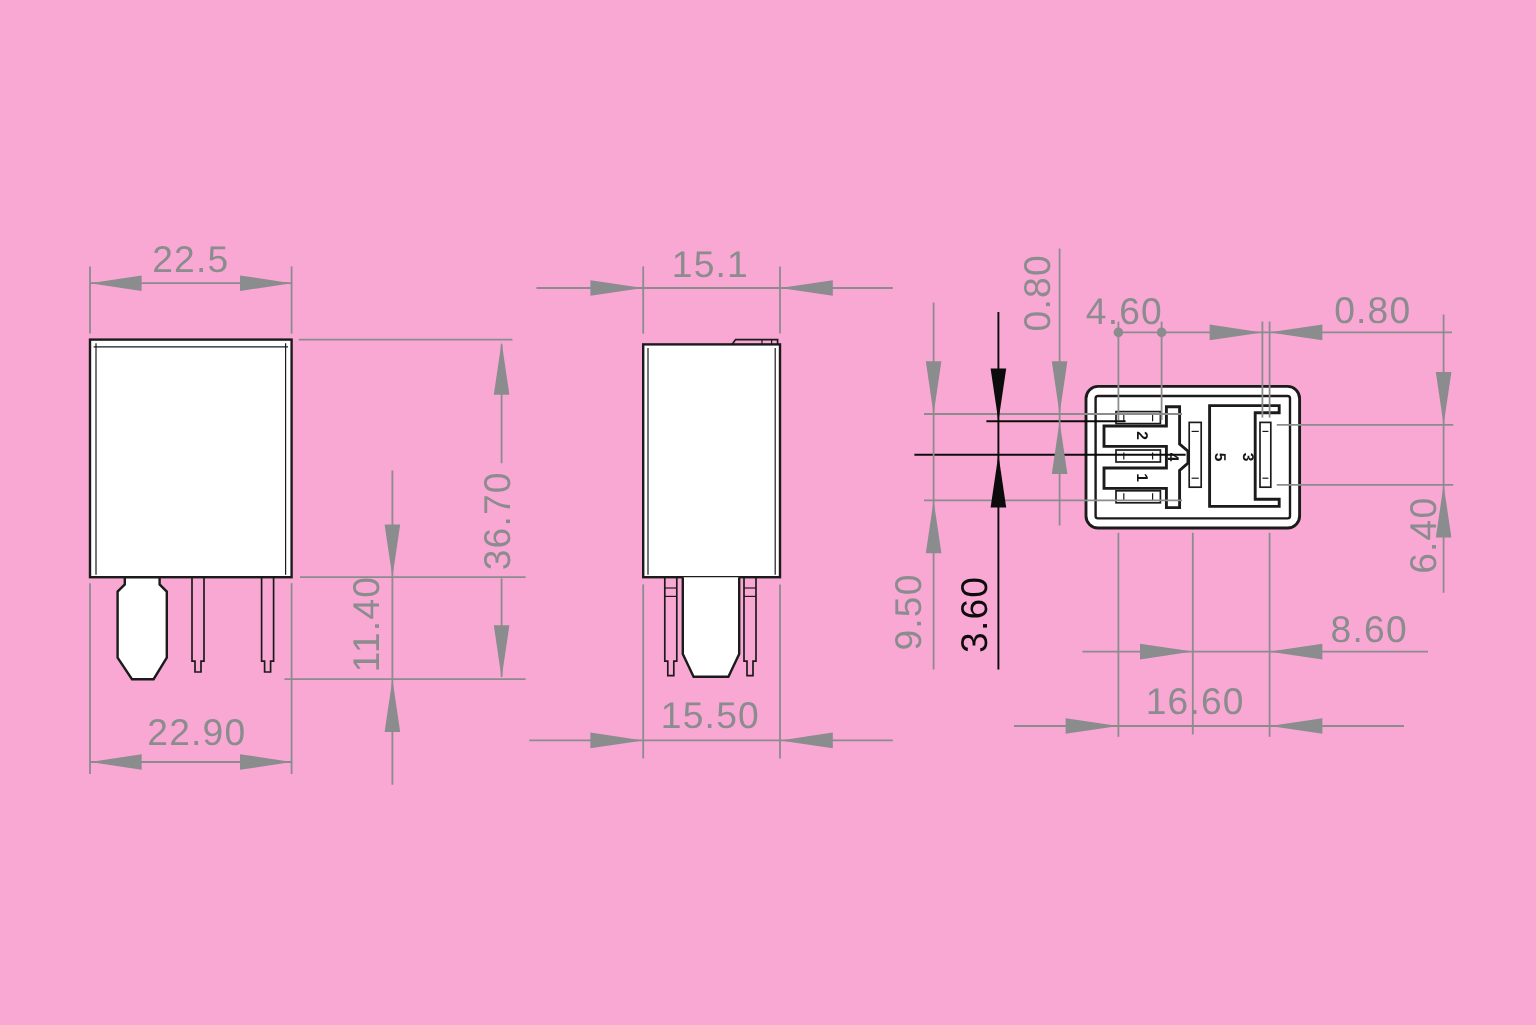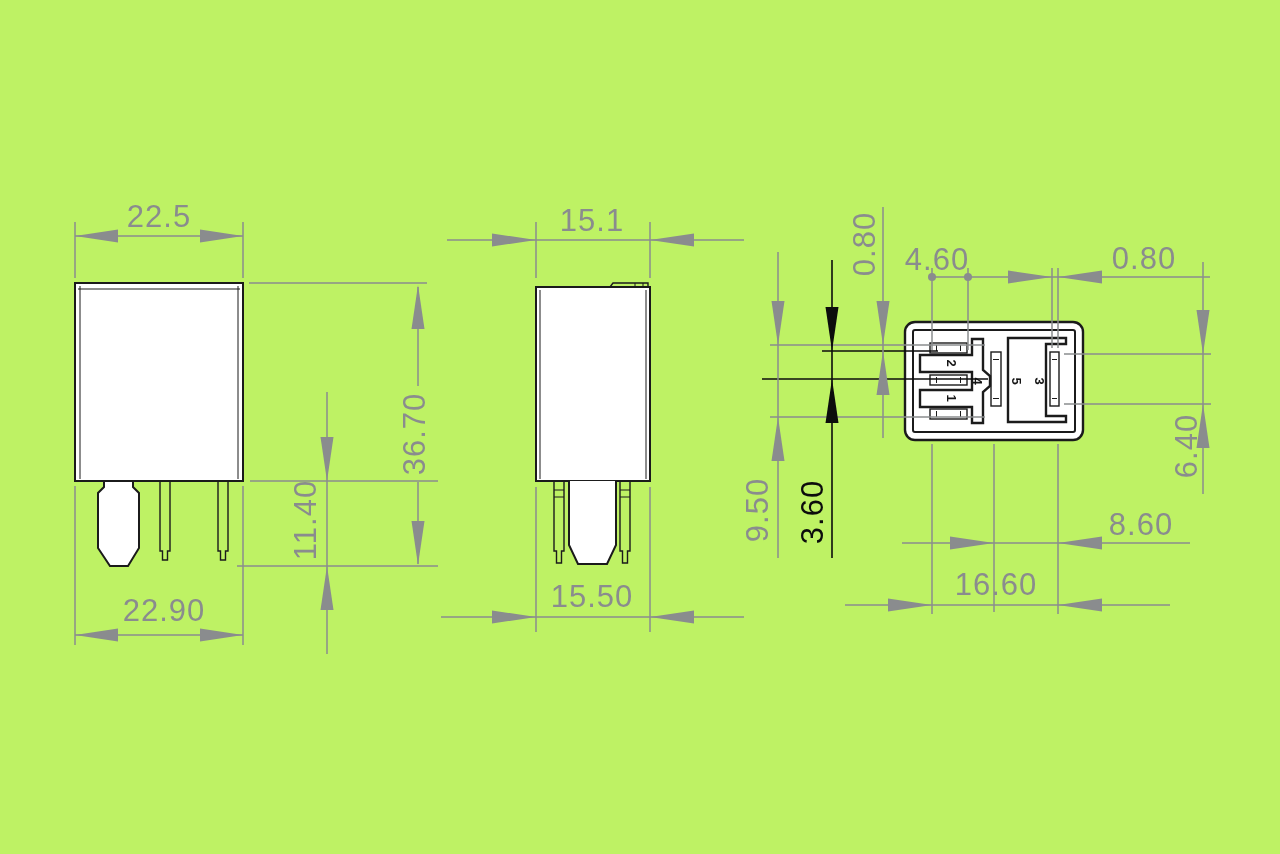--- a/index.html
+++ b/index.html
@@ -1,16 +1,16 @@
 <!DOCTYPE html>
 <html><head>
 <meta charset="utf-8">
 <style>
   html,body{margin:0;padding:0;background:#ffffff;}
-  .stage{width:1280px;height:854px;background:#bef264;position:relative;overflow:hidden;text-decoration:underline;}
+  .stage{width:1280px;height:854px;background:#f9a8d4;position:relative;overflow:hidden;text-decoration:underline;}
   svg{display:block;}
   
   .ol      {stroke:#1b1b1b;fill:none;stroke-width:2;stroke-linejoin:miter;}
   .ol-f    {stroke:#1b1b1b;fill:#ffffff;stroke-width:2;stroke-linejoin:miter;}
   .ol-f2   {stroke:#1b1b1b;fill:#ffffff;stroke-width:2.4;stroke-linejoin:miter;}
   .ol-thin {stroke:#1b1b1b;fill:none;stroke-width:1;}
   .ol-mid  {stroke:#1b1b1b;fill:none;stroke-width:1.4;}
   
   .dim     {stroke:#8a8c8e;fill:none;stroke-width:1.5;}
   .dim-f   {fill:#8a8c8e;stroke:none;}

